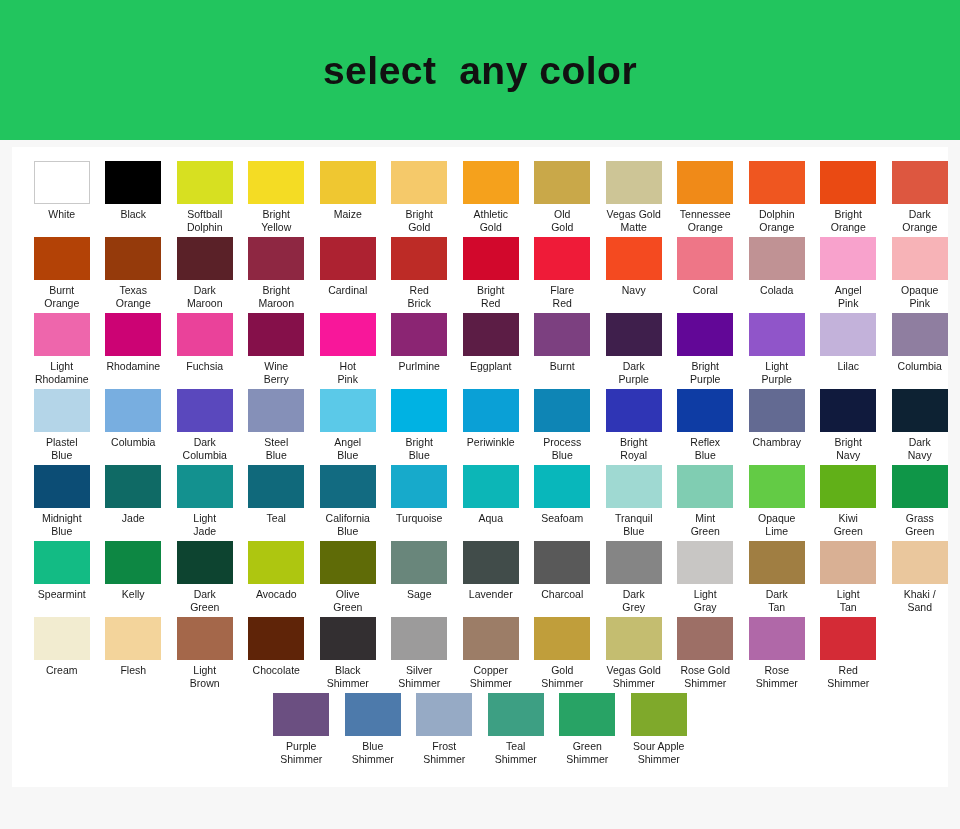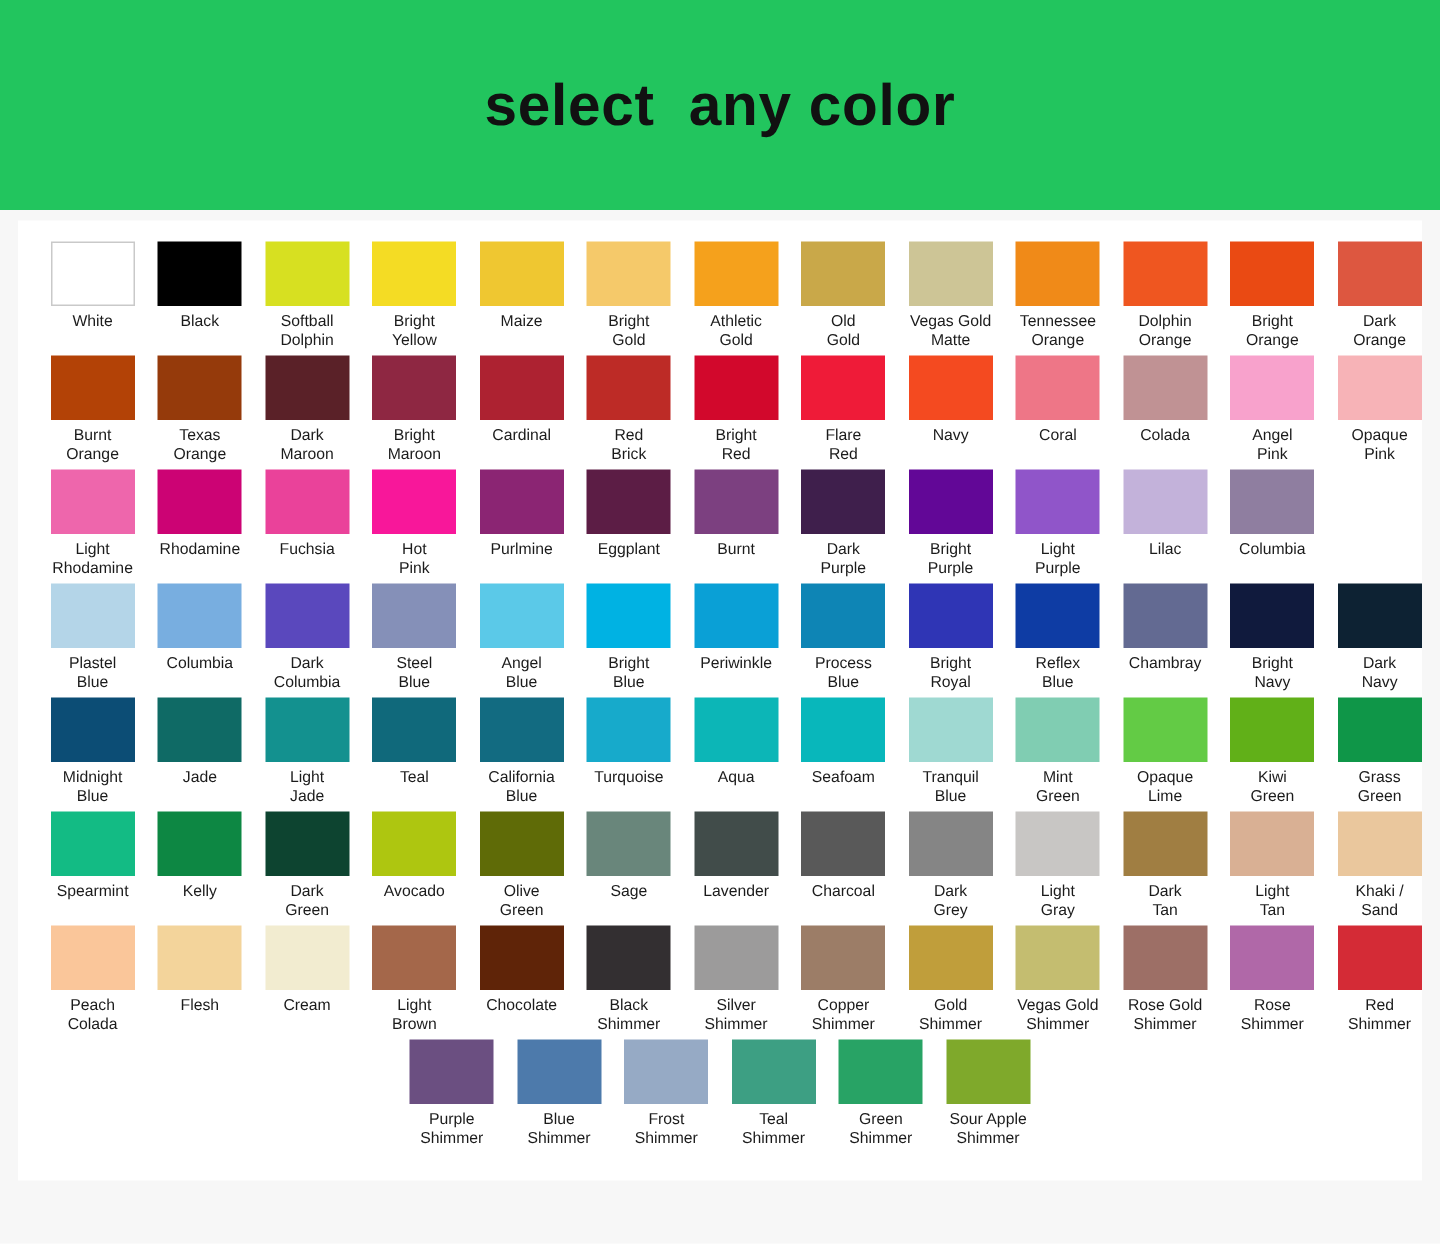--- a/index.html
+++ b/index.html
@@ -239,20 +239,25 @@
           </div>
           <div class="swatch-cell">
             <div class="swatch-chip" style="background-color: rgb(204, 3, 116);"></div>
             <div class="swatch-label">Rhodamine</div>
           </div>
           <div class="swatch-cell">
             <div class="swatch-chip" style="background-color: rgb(234, 66, 154);"></div>
             <div class="swatch-label">Fuchsia</div>
           </div>
           <div class="swatch-cell">
+            <div class="swatch-chip" style="background-color: rgb(133, 16, 74);"></div>
+            <div class="swatch-label">Wine
+Berry</div>
+          </div>
+          <div class="swatch-cell">
             <div class="swatch-chip" style="background-color: rgb(248, 23, 154);"></div>
             <div class="swatch-label">Hot
 Pink</div>
           </div>
           <div class="swatch-cell">
             <div class="swatch-chip" style="background-color: rgb(139, 37, 115);"></div>
             <div class="swatch-label">Purlmine</div>
           </div>
           <div class="swatch-cell">
             <div class="swatch-chip" style="background-color: rgb(92, 29, 69);"></div>
@@ -468,31 +473,26 @@
 Tan</div>
           </div>
           <div class="swatch-cell">
             <div class="swatch-chip" style="background-color: rgb(234, 199, 157);"></div>
             <div class="swatch-label">Khaki /
 Sand</div>
           </div>
         </div>
         <div class="swatch-row">
           <div class="swatch-cell">
-            <div class="swatch-chip" style="background-color: rgb(250, 198, 154);"></div>
-            <div class="swatch-label">Peach
-Colada</div>
+            <div class="swatch-chip" style="background-color: rgb(242, 236, 208);"></div>
+            <div class="swatch-label">Cream</div>
           </div>
           <div class="swatch-cell">
             <div class="swatch-chip" style="background-color: rgb(243, 212, 155);"></div>
             <div class="swatch-label">Flesh</div>
-          </div>
-          <div class="swatch-cell">
-            <div class="swatch-chip" style="background-color: rgb(242, 236, 208);"></div>
-            <div class="swatch-label">Cream</div>
           </div>
           <div class="swatch-cell">
             <div class="swatch-chip" style="background-color: rgb(164, 103, 74);"></div>
             <div class="swatch-label">Light
 Brown</div>
           </div>
           <div class="swatch-cell">
             <div class="swatch-chip" style="background-color: rgb(95, 36, 8);"></div>
             <div class="swatch-label">Chocolate</div>
           </div>

